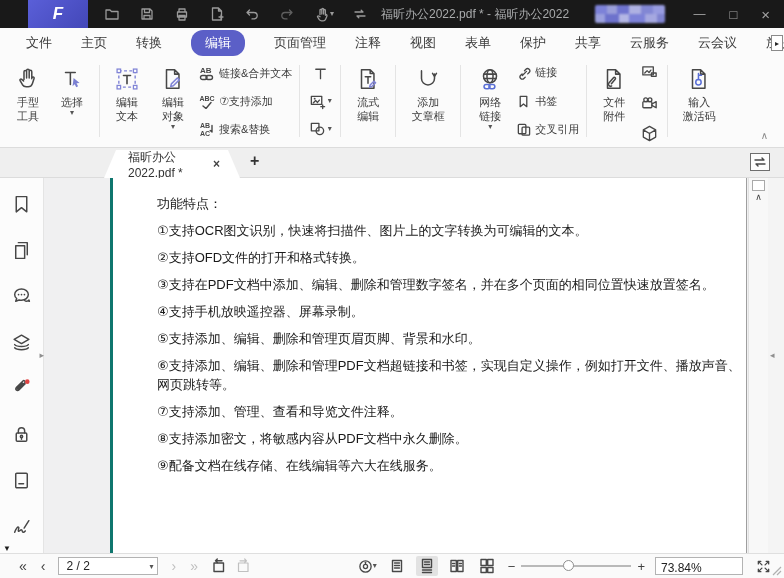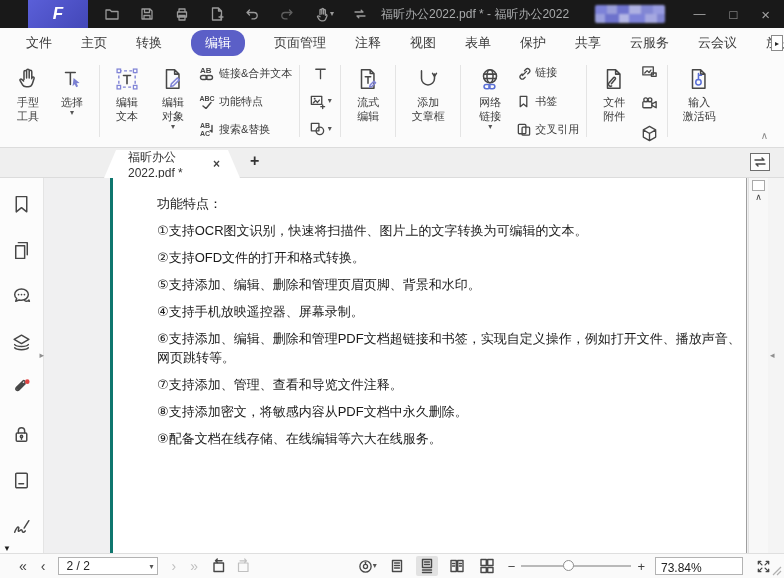--- a/index.html
+++ b/index.html
@@ -234,21 +234,21 @@
           <rect x="1.5" y="10.5" width="6.5" height="4" rx="2" class="st" stroke-width="1.1"></rect>
           <rect x="7" y="10.5" width="6.5" height="4" rx="2" class="st" stroke-width="1.1"></rect>
         </svg>
       <span>链接&amp;合并文本</span>
     </div>
     <div class="srow">
       <svg width="16" height="16" viewBox="0 0 16 16">
           <text x="0.5" y="7.5" font-size="7" font-weight="bold" fill="#474747">ABC</text>
           <path class="st" d="M4 13l3 2.5 5-6"></path>
         </svg>
-      <span>功能特点</span>
+      <span>⑦支持添加</span>
     </div>
     <div class="srow">
       <svg width="16" height="16" viewBox="0 0 16 16">
           <text x="1" y="7" font-size="7" font-weight="bold" fill="#474747">AB</text>
           <text x="1" y="15" font-size="7" font-weight="bold" fill="#474747">AC</text>
           <path class="st" d="M13 4.5v6.5 M13 11l-1.8-1.6"></path>
         </svg>
       <span>搜索&amp;替换</span>
     </div>
   </div>
@@ -449,22 +449,23 @@
       </span>
     <span class="sb-handle">▸</span>
     <span class="sb-bottom-handle">▼</span>
   </div>
 
   <div class="viewport">
     <div class="page">
       <p>功能特点：</p>
       <p>①支持OCR图文识别，快速将扫描件、图片上的文字转换为可编辑的文本。</p>
       <p>②支持OFD文件的打开和格式转换。</p>
+      <p>③支持在PDF文档中添加、编辑、删除和管理数字签名，并在多个页面的相同位置快速放置签名。</p>
+      <p>④支持手机放映遥控器、屏幕录制。</p>
       <p>⑤支持添加、编辑、删除和管理页眉页脚、背景和水印。</p>
-      <p>④支持手机放映遥控器、屏幕录制。</p>
       <p>⑥支持添加、编辑、删除和管理PDF文档超链接和书签，实现自定义操作，例如打开文件、播放声音、网页跳转等。</p>
       <p>⑦支持添加、管理、查看和导览文件注释。</p>
       <p>⑧支持添加密文，将敏感内容从PDF文档中永久删除。</p>
       <p>⑨配备文档在线存储、在线编辑等六大在线服务。</p>
     </div>
   </div>
 
   <div class="vscroll">
     <div class="vthumb"></div>
     <span class="scroll-up">∧</span>

